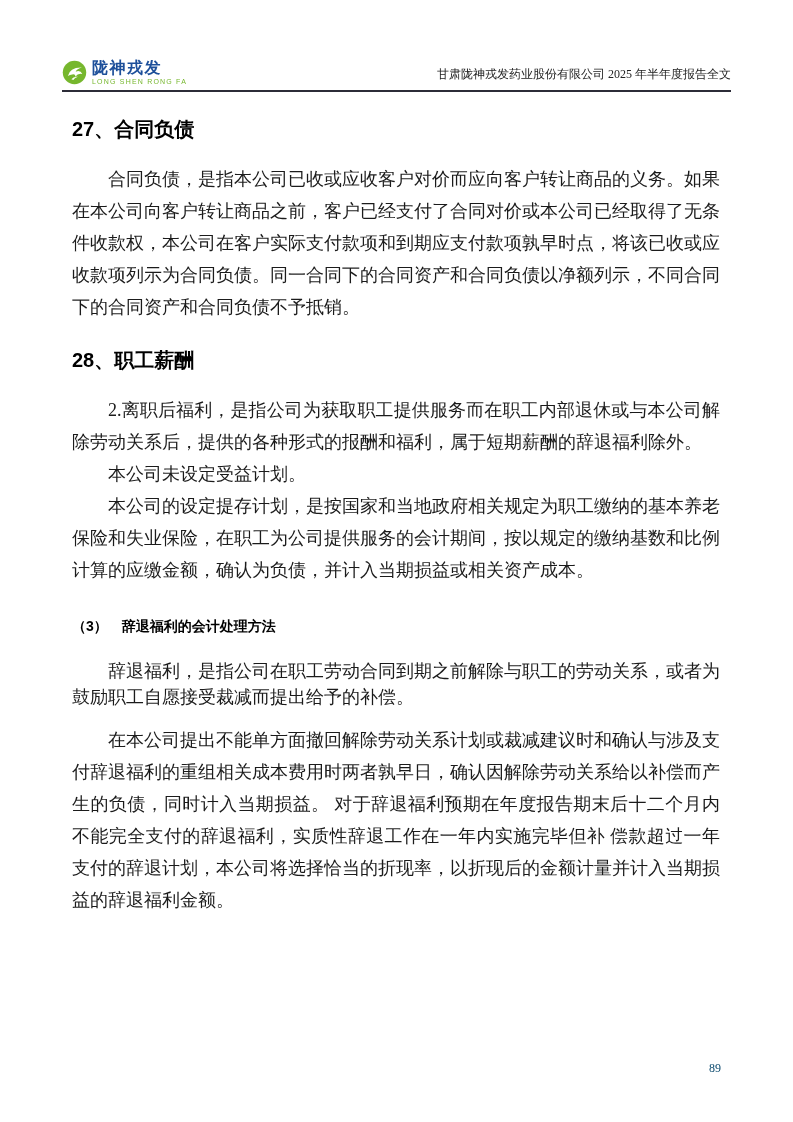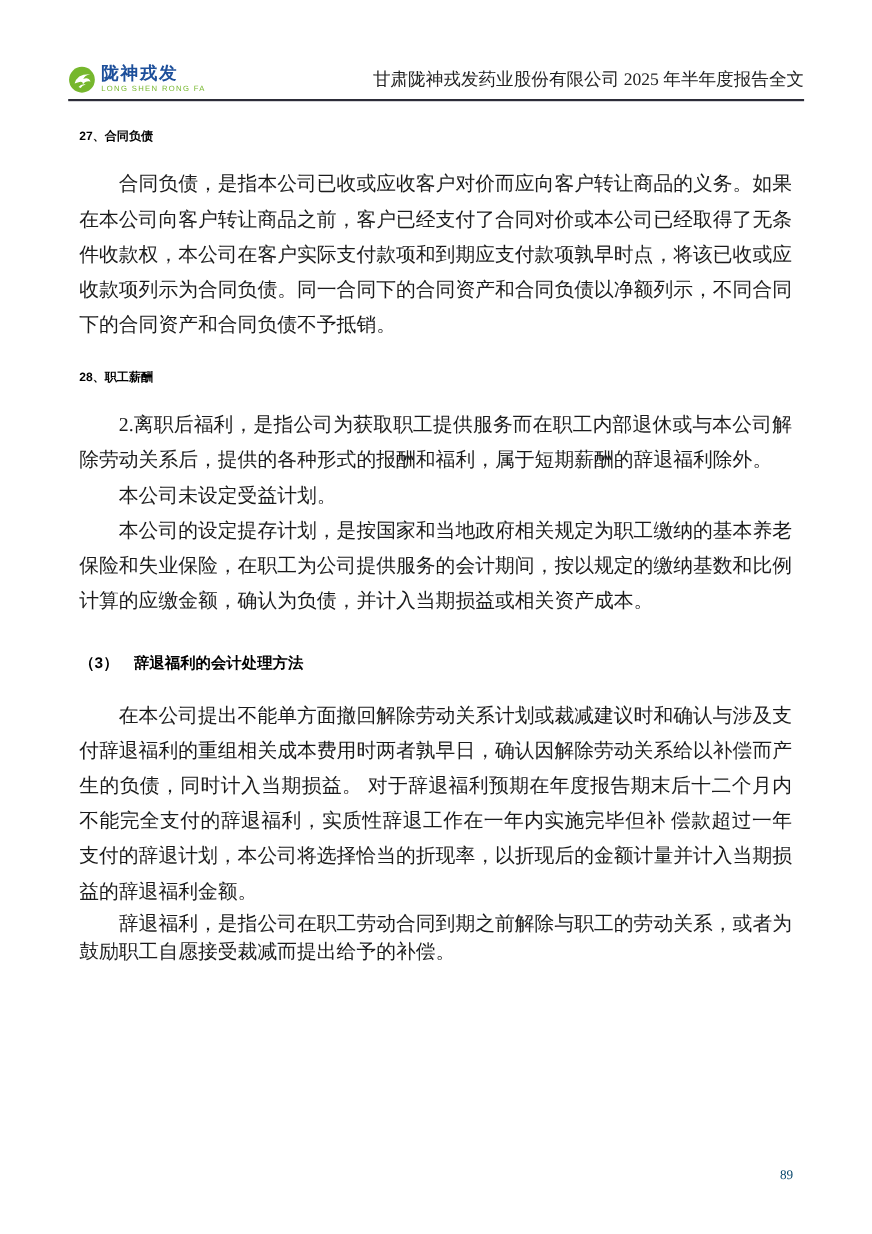--- a/index.html
+++ b/index.html
@@ -35,31 +35,31 @@
   }
   .logo-en {
     font-family: "Liberation Sans", "DejaVu Sans", sans-serif;
     font-size: 7px;
     letter-spacing: 1.2px;
     color: #76b72d;
     margin-top: 2px;
     white-space: nowrap;
   }
   .doc-title {
-    font-size: 16px;
+    font-size: 12px;
     color: #222222;
     padding-bottom: 2px;
     white-space: nowrap;
   }
   
   .content { margin: 0 73px 0 72px; }
   h2.sec-heading {
     font-family: "Liberation Sans", "DejaVu Sans", sans-serif;
     font-weight: 700;
-    font-size: 11px;
+    font-size: 20px;
     color: #000000;
     margin: 24px 0 20px 0;
   }
   h3.sub-heading {
     font-family: "Liberation Sans", "DejaVu Sans", sans-serif;
     font-weight: 700;
     font-size: 14px;
     color: #000000;
     margin: 32px 0 22px 0;
   }
@@ -115,22 +115,22 @@
 
 
       <div>
         <p class="para">2.离职后福利，是指公司为获取职工提供服务而在职工内部退休或与本公司解除劳动关系后，提供的各种形式的报酬和福利，属于短期薪酬的辞退福利除外。</p>
         <p class="para">本公司未设定受益计划。</p>
         <p class="para">本公司的设定提存计划，是按国家和当地政府相关规定为职工缴纳的基本养老保险和失业保险，在职工为公司提供服务的会计期间，按以规定的缴纳基数和比例计算的应缴金额，确认为负债，并计入当期损益或相关资产成本。</p>
       </div>
 
       <div>
         <h3 class="sub-heading">（3）　辞退福利的会计处理方法</h3>
+        <p class="para tight">辞退福利，是指公司在职工劳动合同到期之前解除与职工的劳动关系，或者为鼓励职工自愿接受裁减而提出给予的补偿。</p>
         <p class="para gap-top">在本公司提出不能单方面撤回解除劳动关系计划或裁减建议时和确认与涉及支付辞退福利的重组相关成本费用时两者孰早日，确认因解除劳动关系给以补偿而产生的负债，同时计入当期损益。 对于辞退福利预期在年度报告期末后十二个月内不能完全支付的辞退福利，实质性辞退工作在一年内实施完毕但补 偿款超过一年支付的辞退计划，本公司将选择恰当的折现率，以折现后的金额计量并计入当期损益的辞退福利金额。</p>
-        <p class="para tight">辞退福利，是指公司在职工劳动合同到期之前解除与职工的劳动关系，或者为鼓励职工自愿接受裁减而提出给予的补偿。</p>
       </div>
     </section>
 
   </div>
 
   <div class="page-number">89</div>
 
 </div>
 
 </body></html>

